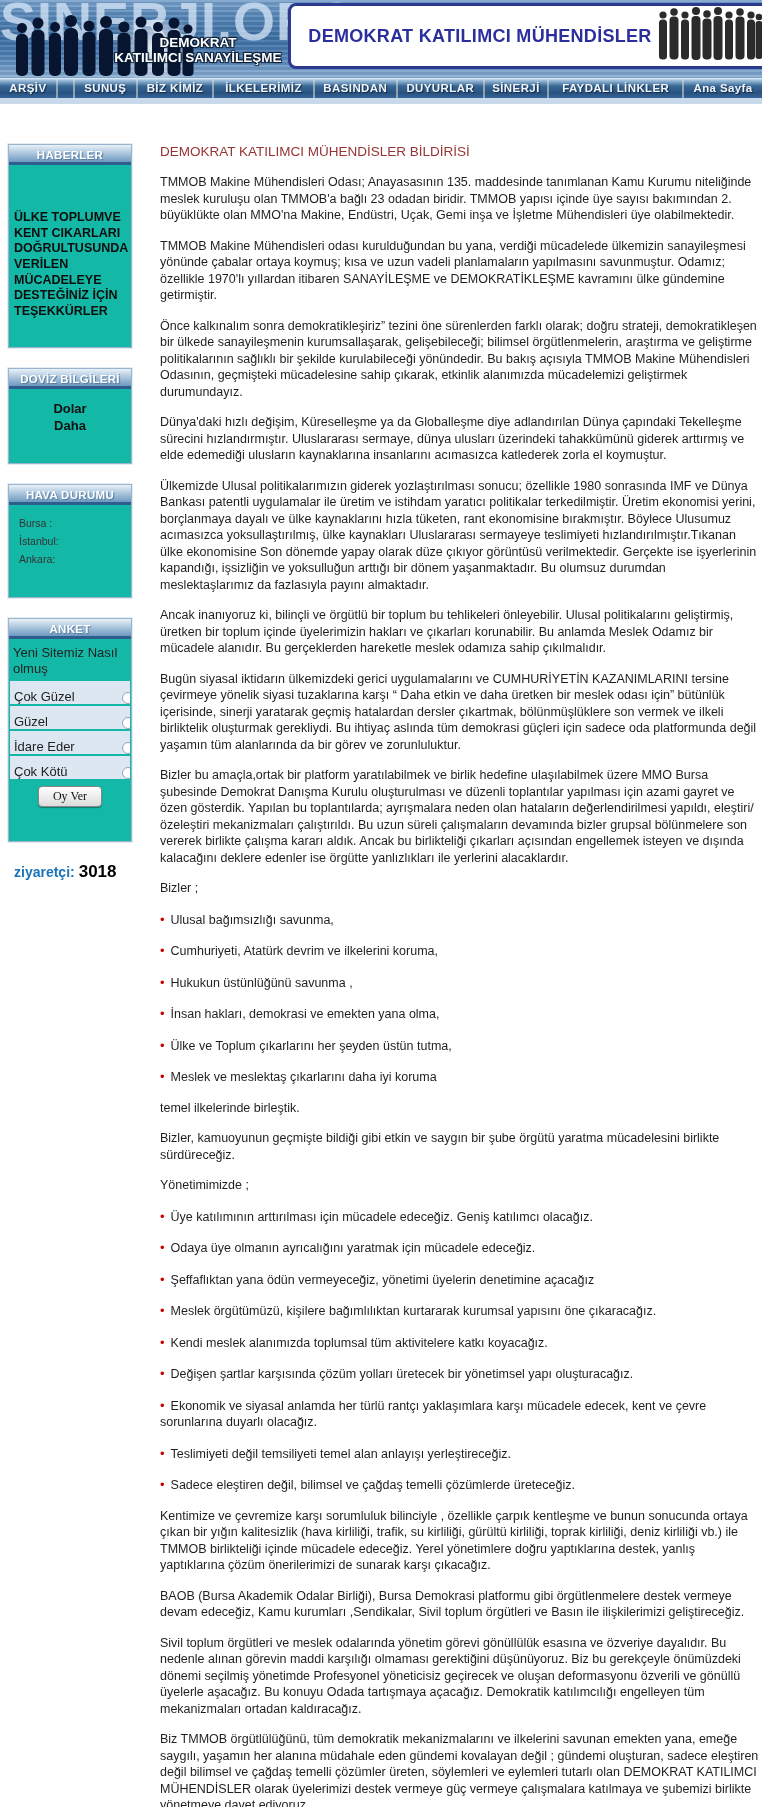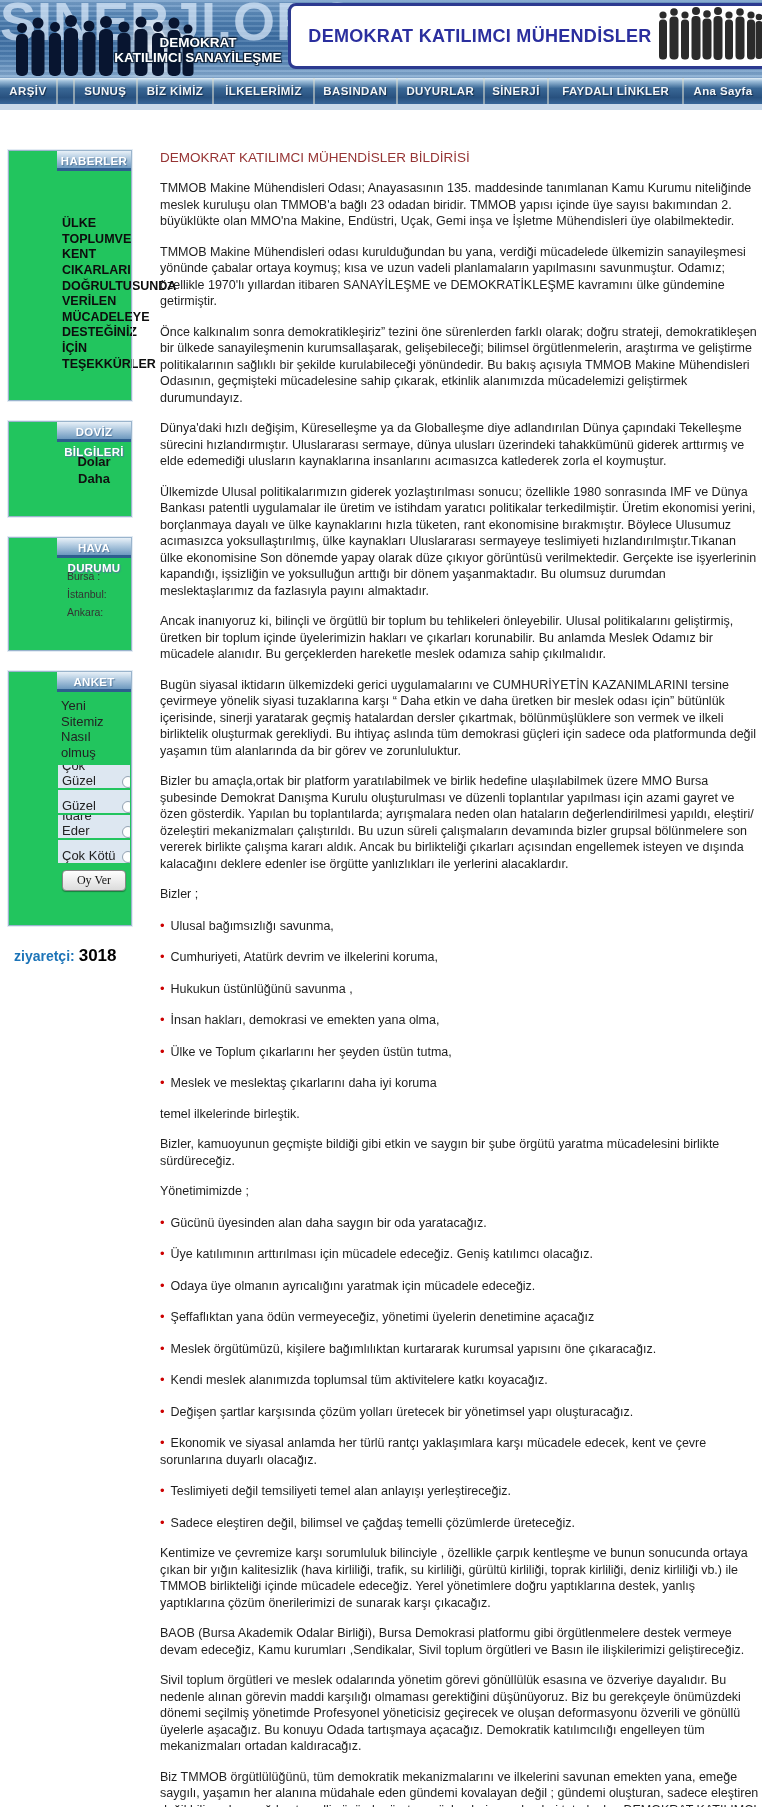--- a/index.html
+++ b/index.html
@@ -20,35 +20,35 @@
   .logo-subtitle { position:absolute; left:98px; bottom:12px; width:200px; text-align:center;
     color:#fff; font-weight:bold; font-size:13.5px; line-height:1.15;
     text-shadow:1px 1px 1px #0a1c33, -1px -1px 1px #0a1c33, 1px -1px 1px #0a1c33, -1px 1px 1px #0a1c33; }
   .banner { position:absolute; top:3px; left:288px; width:484px; height:66px; background:#fff;
     border:3px solid #2c3a90; border-radius:8px; display:flex; align-items:center; padding:0 6px 0 14px; }
   .banner-title { flex:1; text-align:center; color:#2b2f9e; font-weight:bold; font-size:18px;
     letter-spacing:0.3px; }
   .banner-people { flex:0 0 auto; }
 
   
-  .nav { display:flex; width:762px; height:26px;
+  .nav { display:flex; width:762px; height:20px;
     background:linear-gradient(180deg,#e3eef7 0%,#9dbeda 12%,#3a6896 40%,#28517f 75%,#376699 100%);justify-content:flex-end; }
   .nav-item { display:flex; align-items:center; justify-content:center; color:#f2f5f8;
     font-weight:bold; font-size:11.5px; letter-spacing:0.4px; cursor:pointer;
     border-left:2px solid rgba(220,222,210,0.55); text-shadow:1px 1px 1px rgba(10,30,55,0.8); }
   .nav-item:first-child { border-left:none; }
   .nav-sub { height:6px; background:#c9d9ea; }
 
   
   .body-wrap { display:flex; align-items:flex-start; padding-top:40px; }
   .sidebar { width:124px; margin-left:8px; flex:0 0 auto; }
   .content { width:600px; margin-left:28px; flex:0 0 auto; }
 
   
-  .sbox { border:1px solid #9ab4cc; outline:1px solid #e4ecf4; background:#22c55e; margin-bottom:20px;padding-left:48px; }
+  .sbox { border:1px solid #9ab4cc; outline:1px solid #e4ecf4; background:#14b8a6; margin-bottom:20px; }
   .sbox-header { height:20px; line-height:20px; text-align:center; color:#fff; font-weight:bold;
     font-size:11.5px; letter-spacing:0.3px; text-shadow:1px 1px 1px #51779c;
     background:linear-gradient(180deg,#e9f1f8 0%,#bcd2e5 35%,#6d99bf 100%);
     border-bottom:3px solid #2e5e8e; }
   .haberler-body { padding:45px 5px 28px 5px; font-weight:bold; font-size:12.5px; color:#0d0d0d;
     line-height:1.25; }
   .doviz-body { padding:12px 0 28px 0; text-align:center; font-weight:bold; font-size:13px; color:#111; }
   .doviz-body div { margin-bottom:2px; }
   .hava-body { padding:12px 0 26px 10px; font-size:10.5px; color:#333; }
   .hava-body div { margin-bottom:6px; }
@@ -231,21 +231,20 @@
       <p class="bullet"><span class="dot">•</span><span>Cumhuriyeti, Atatürk devrim ve ilkelerini koruma,</span></p>
       <p class="bullet"><span class="dot">•</span><span>Hukukun üstünlüğünü savunma ,</span></p>
       <p class="bullet"><span class="dot">•</span><span>İnsan hakları, demokrasi ve emekten yana olma,</span></p>
       <p class="bullet"><span class="dot">•</span><span>Ülke ve Toplum çıkarlarını her şeyden üstün tutma,</span></p>
       <p class="bullet"><span class="dot">•</span><span>Meslek ve meslektaş çıkarlarını daha iyi koruma</span></p>
 
       <p>temel ilkelerinde birleştik.</p>
       <p>Bizler, kamuoyunun geçmişte bildiği gibi etkin ve saygın bir şube örgütü yaratma mücadelesini birlikte sürdüreceğiz.</p>
       <p>Yönetimimizde ;</p>
 
-      <p class="bullet"><span class="dot">•</span><span>Gücünü üyesinden alan daha saygın bir oda yaratacağız.</span></p>
       <p class="bullet"><span class="dot">•</span><span>Üye katılımının arttırılması için mücadele edeceğiz. Geniş katılımcı olacağız.</span></p>
       <p class="bullet"><span class="dot">•</span><span>Odaya üye olmanın ayrıcalığını yaratmak için mücadele edeceğiz.</span></p>
       <p class="bullet"><span class="dot">•</span><span>Şeffaflıktan yana ödün vermeyeceğiz, yönetimi üyelerin denetimine açacağız</span></p>
       <p class="bullet"><span class="dot">•</span><span>Meslek örgütümüzü, kişilere bağımlılıktan kurtararak kurumsal yapısını öne çıkaracağız.</span></p>
       <p class="bullet"><span class="dot">•</span><span>Kendi meslek alanımızda toplumsal tüm aktivitelere katkı koyacağız.</span></p>
       <p class="bullet"><span class="dot">•</span><span>Değişen şartlar karşısında çözüm yolları üretecek bir yönetimsel yapı oluşturacağız.</span></p>
       <p class="bullet"><span class="dot">•</span><span>Ekonomik ve siyasal anlamda her türlü rantçı yaklaşımlara karşı mücadele edecek, kent ve çevre sorunlarına duyarlı olacağız.</span></p>
       <p class="bullet"><span class="dot">•</span><span>Teslimiyeti değil temsiliyeti temel alan anlayışı yerleştireceğiz.</span></p>
       <p class="bullet"><span class="dot">•</span><span>Sadece eleştiren değil, bilimsel ve çağdaş temelli çözümlerde üreteceğiz.</span></p>
 

